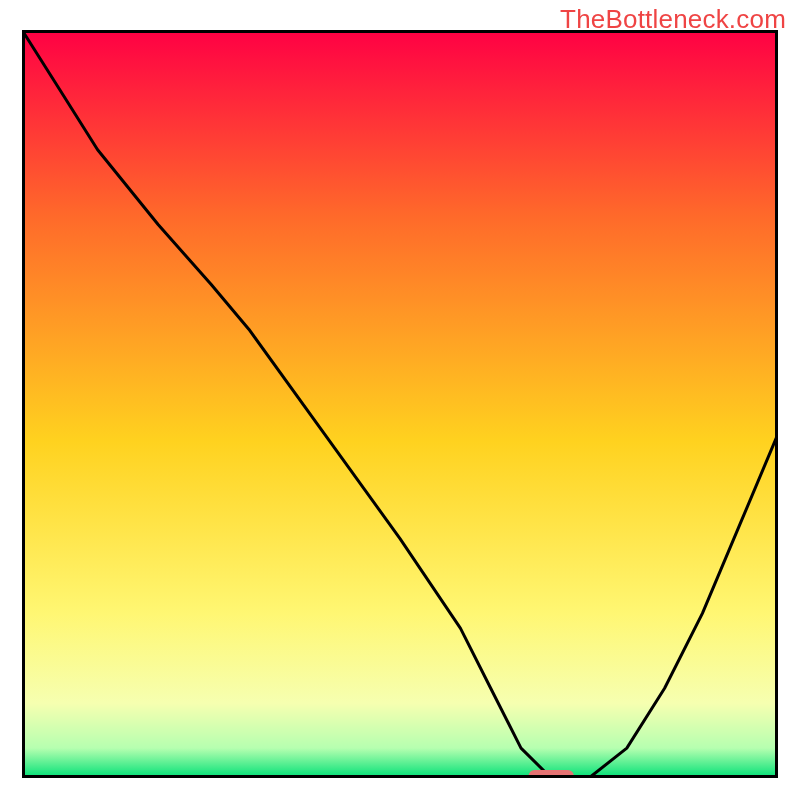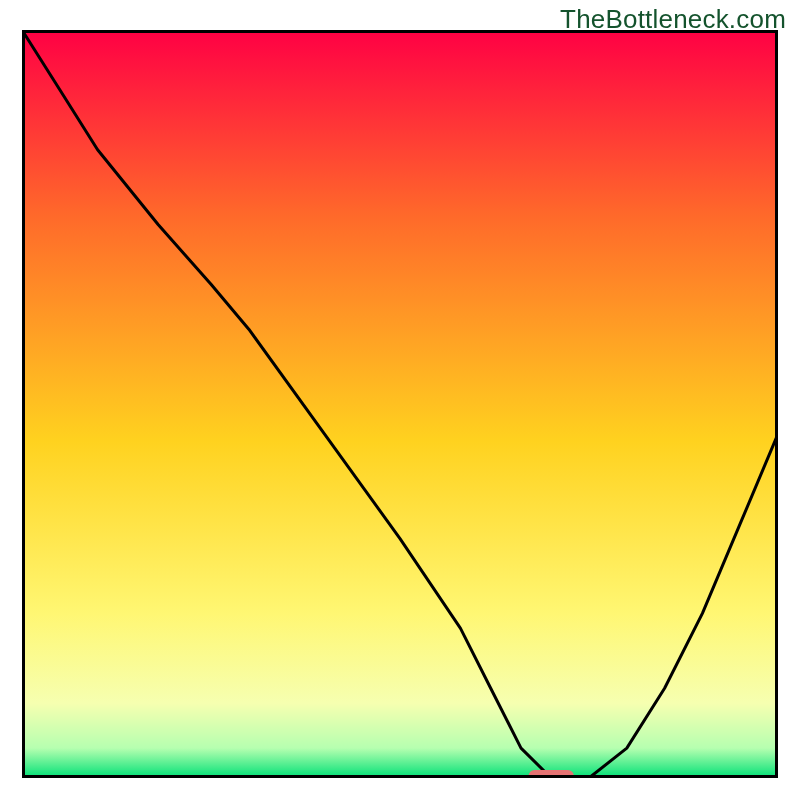--- a/index.html
+++ b/index.html
@@ -15,21 +15,21 @@
     position: relative;
     width: 800px;
     height: 800px;
   }
   .watermark {
     position: absolute;
     top: 4px;
     right: 14px;
     font-size: 26px;
     font-weight: 500;
-    color: #14532d;
+    color: #ef4444;
     letter-spacing: 0.2px;
     z-index: 30;
   }
   .frame {
     position: absolute;
     left: 22px;
     top: 30px;
     width: 756px;
     height: 748px;
     box-sizing: border-box;

